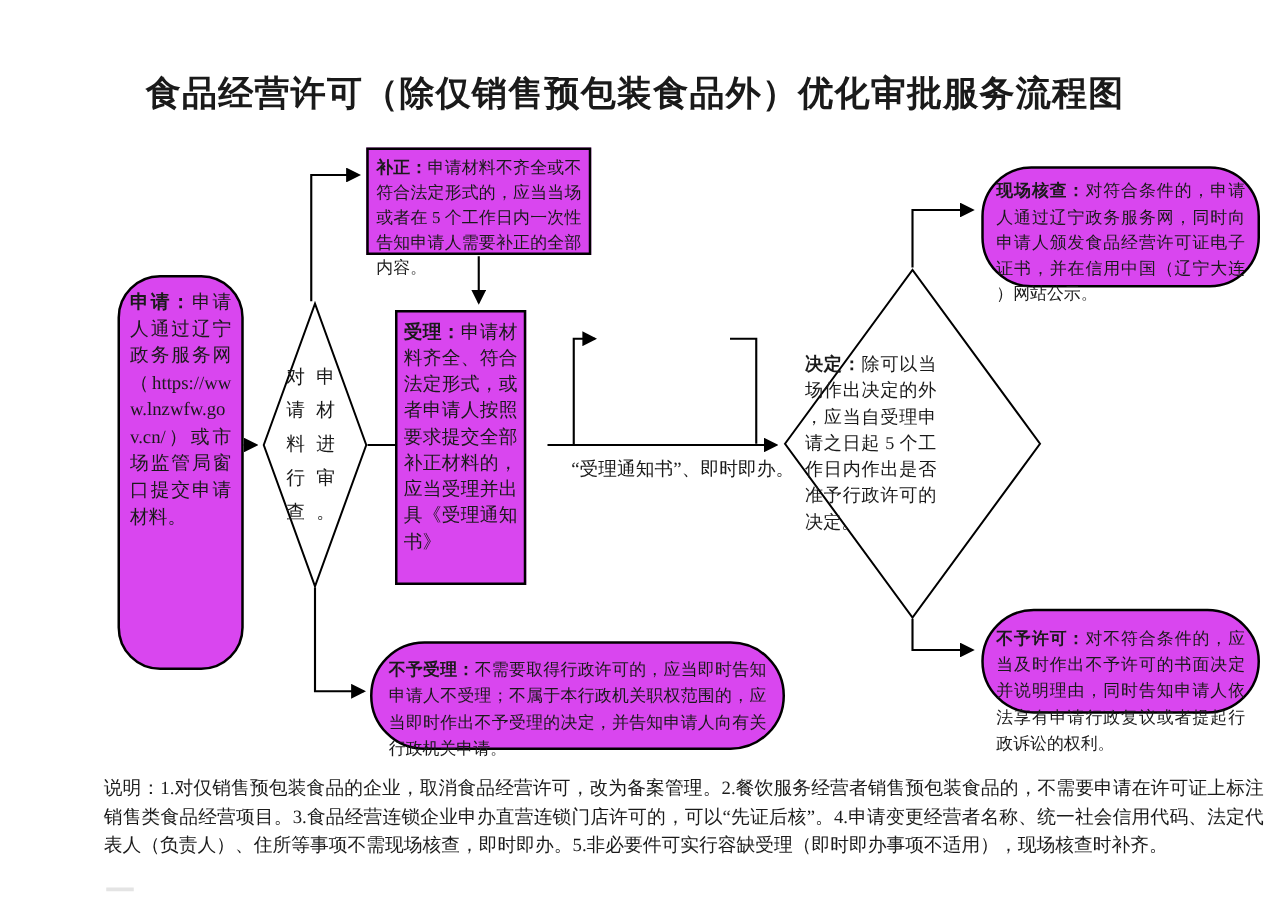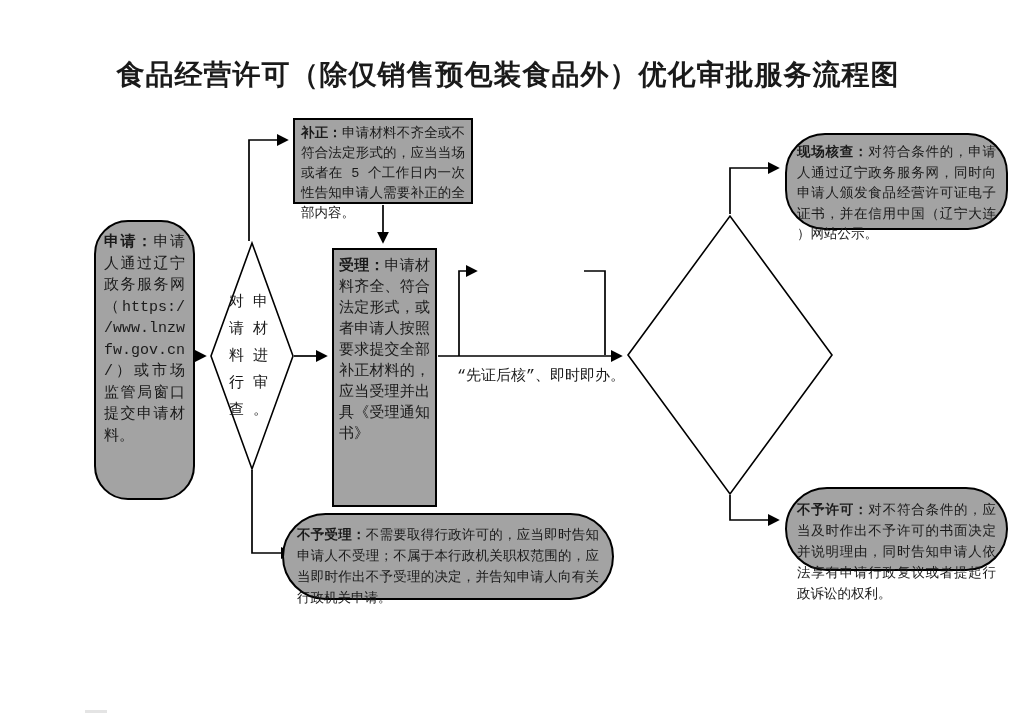--- a/index.html
+++ b/index.html
@@ -1,42 +1,42 @@
 <!DOCTYPE html>
 <html><head>
 <meta charset="utf-8">
 <style>
   html,body{margin:0;padding:0;background:#fff;}
   .canvas{
     position:relative;width:1016px;height:721px;background:#ffffff;overflow:hidden;
-    font-family:Liberation Mono, monospace;color:#1a1a1a;
+    font-family:Liberation Serif, serif;color:#1a1a1a;
   }
   .title{
     position:absolute;left:0;top:56px;width:1016px;margin:0;
     text-align:center;font-size:28px;font-weight:600;letter-spacing:1px;
   }
   .wires{position:absolute;left:0;top:0;z-index:1;}
   .node{
-    position:absolute;z-index:2;background:#a3a3a3;border:2px solid #000;
+    position:absolute;z-index:2;background:#d946ef;border:2px solid #000;
     box-sizing:border-box;text-align:justify;word-break:break-all;line-break:anywhere;
   }
   .lbl{font-weight:bold;}
-  .node.apply{left:94px;top:220px;width:101px;height:280px;border-radius:34px;
+  .node.apply{left:94px;top:220px;width:101px;height:316px;border-radius:34px;
     padding:10px 8px;font-size:15px;line-height:21.5px;}
   .node.correction{left:293px;top:118px;width:180px;height:86px;
     padding:4px 6px;font-size:13.5px;line-height:20px;}
-  .node.acceptance{left:332px;top:248px;width:105px;height:259px;
+  .node.acceptance{left:316px;top:248px;width:105px;height:220px;
     padding:6px 5px;font-size:15px;line-height:21px;}
   .node.onsite{left:483px;top:205px;width:100px;height:131px;
     padding:4px 5px;font-size:14px;line-height:21.5px;}
   .node.approve{left:785px;top:133px;width:223px;height:97px;border-radius:40px;
     padding:8px 10px;font-size:13.5px;line-height:20.5px;}
   .node.deny{left:785px;top:487px;width:223px;height:84px;border-radius:42px;
     padding:11px 10px;font-size:13.5px;line-height:21px;}
-  .node.reject{left:282px;top:513px;width:332px;height:87px;border-radius:44px;
+  .node.reject{left:296px;top:513px;width:332px;height:87px;border-radius:44px;
     padding:10px 13px;font-size:13.5px;line-height:21px;}
   .dtext{position:absolute;z-index:3;background:transparent;word-break:break-all;line-break:anywhere;text-align:right;}
   .dtext.review{left:227px;top:289px;width:50px;font-size:15px;line-height:27px;letter-spacing:9px;}
   .dtext.decision{left:644px;top:282px;width:105px;font-size:14.5px;line-height:21px;text-align:justify;}
   .edge-label{position:absolute;z-index:3;left:457px;top:366px;font-size:15px;}
   .notes{position:absolute;z-index:2;left:83px;top:620px;width:928px;
     font-size:15px;line-height:23px;text-align:justify;}
   .artifact{position:absolute;left:85px;top:710px;width:22px;height:3px;background:#e4e4e4;}
 </style>
 </head>
@@ -72,25 +72,27 @@
 
   <div class="node apply"><span class="lbl">申请：</span><span>申请人通过辽宁政务服务网（https://www.lnzwfw.gov.cn/）或市场监管局窗口提交申请材料。</span></div>
 
   <div class="dtext review">对申请材料进行审查。</div>
 
   <div class="node correction"><span class="lbl">补正：</span><span>申请材料不齐全或不符合法定形式的，应当当场或者在 5 个工作日内一次性告知申请人需要补正的全部内容。</span></div>
 
   <div class="node acceptance"><span class="lbl">受理：</span><span>申请材料齐全、符合法定形式，或者申请人按照要求提交全部补正材料的，应当受理并出具《受理通知书》</span></div>
 
 
+  <div class="dtext decision"><span class="lbl">决定：</span><span>除可以当场作出决定的外，应当自受理申请之日起 5 个工作日内作出是否准予行政许可的决定。</span></div>
 
   <div class="node approve"><span class="lbl">现场核查：</span><span>对符合条件的，申请人通过辽宁政务服务网，同时向申请人颁发食品经营许可证电子证书，并在信用中国（辽宁大连）网站公示。</span></div>
 
   <div class="node deny"><span class="lbl">不予许可：</span><span>对不符合条件的，应当及时作出不予许可的书面决定并说明理由，同时告知申请人依法享有申请行政复议或者提起行政诉讼的权利。</span></div>
 
   <div class="node reject"><span class="lbl">不予受理：</span><span>不需要取得行政许可的，应当即时告知申请人不受理；不属于本行政机关职权范围的，应当即时作出不予受理的决定，并告知申请人向有关行政机关申请。</span></div>
 
-  <div class="edge-label">“先证后核”、即时即办。</div>
+  <div class="edge-label">“受理通知书”、即时即办。</div>
 
+  <div class="notes">说明：1.对仅销售预包装食品的企业，取消食品经营许可，改为备案管理。2.餐饮服务经营者销售预包装食品的，不需要申请在许可证上标注销售类食品经营项目。3.食品经营连锁企业申办直营连锁门店许可的，可以“先证后核”。4.申请变更经营者名称、统一社会信用代码、法定代表人（负责人）、住所等事项不需现场核查，即时即办。5.非必要件可实行容缺受理（即时即办事项不适用），现场核查时补齐。</div>
 
   <div class="artifact"></div>
 
 </div>
 
 </body></html>

